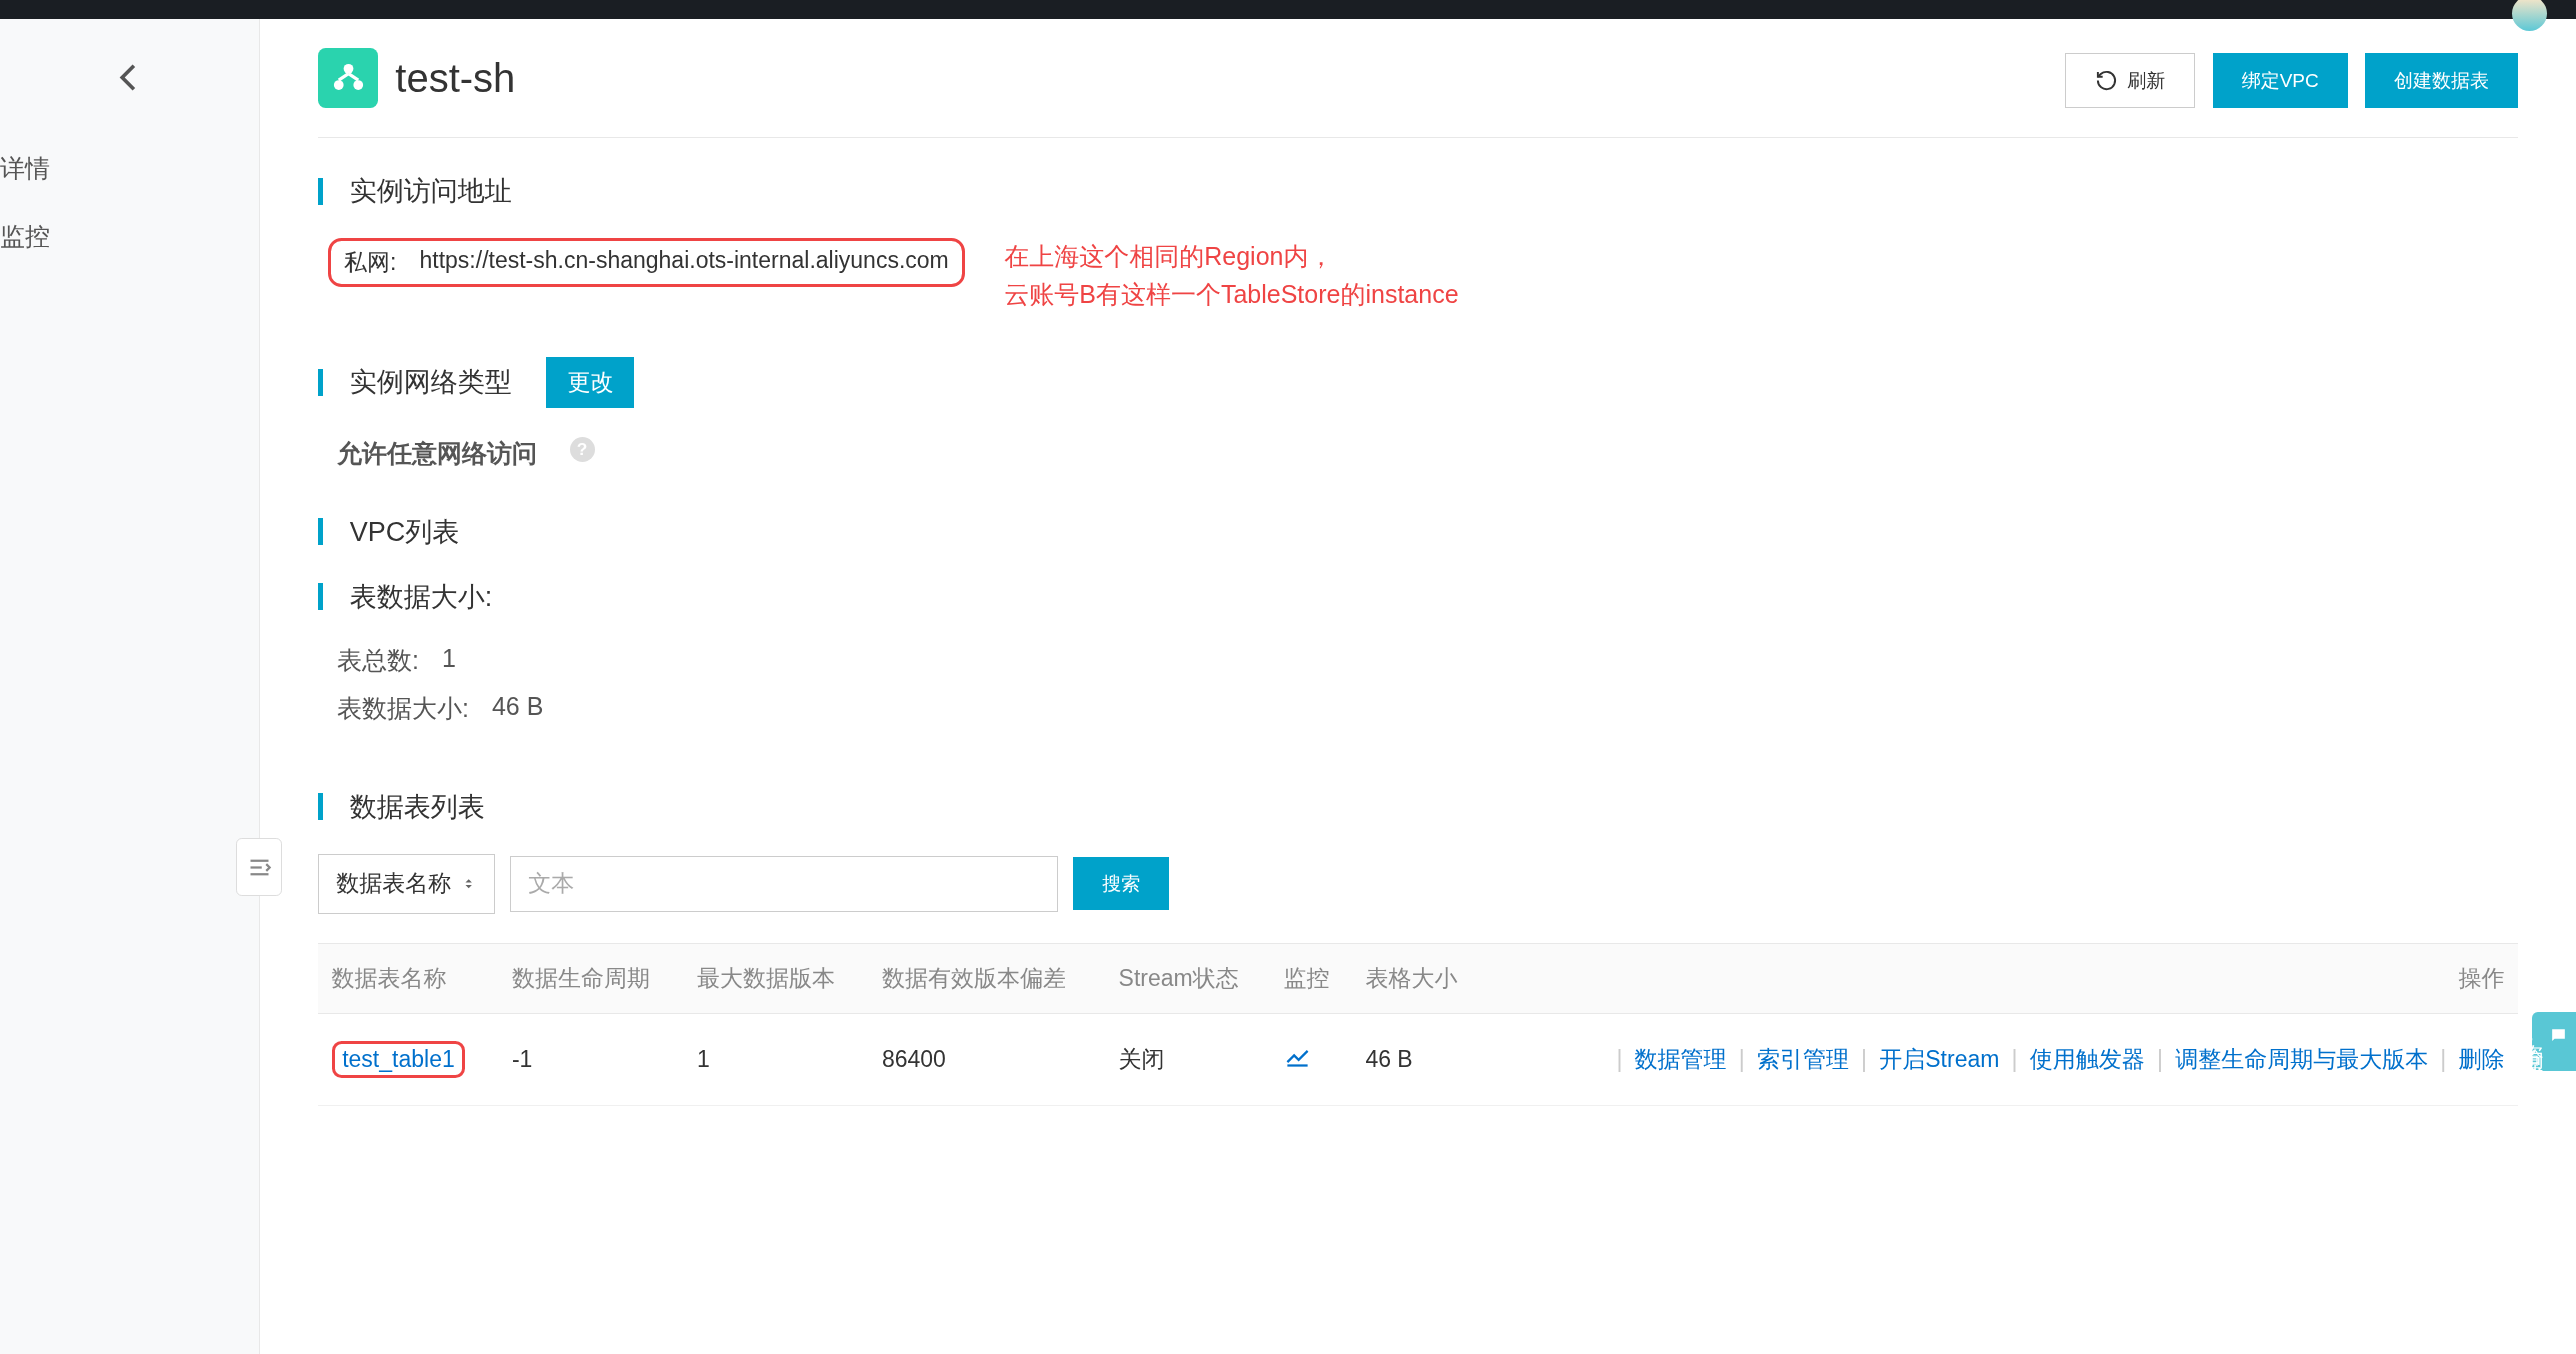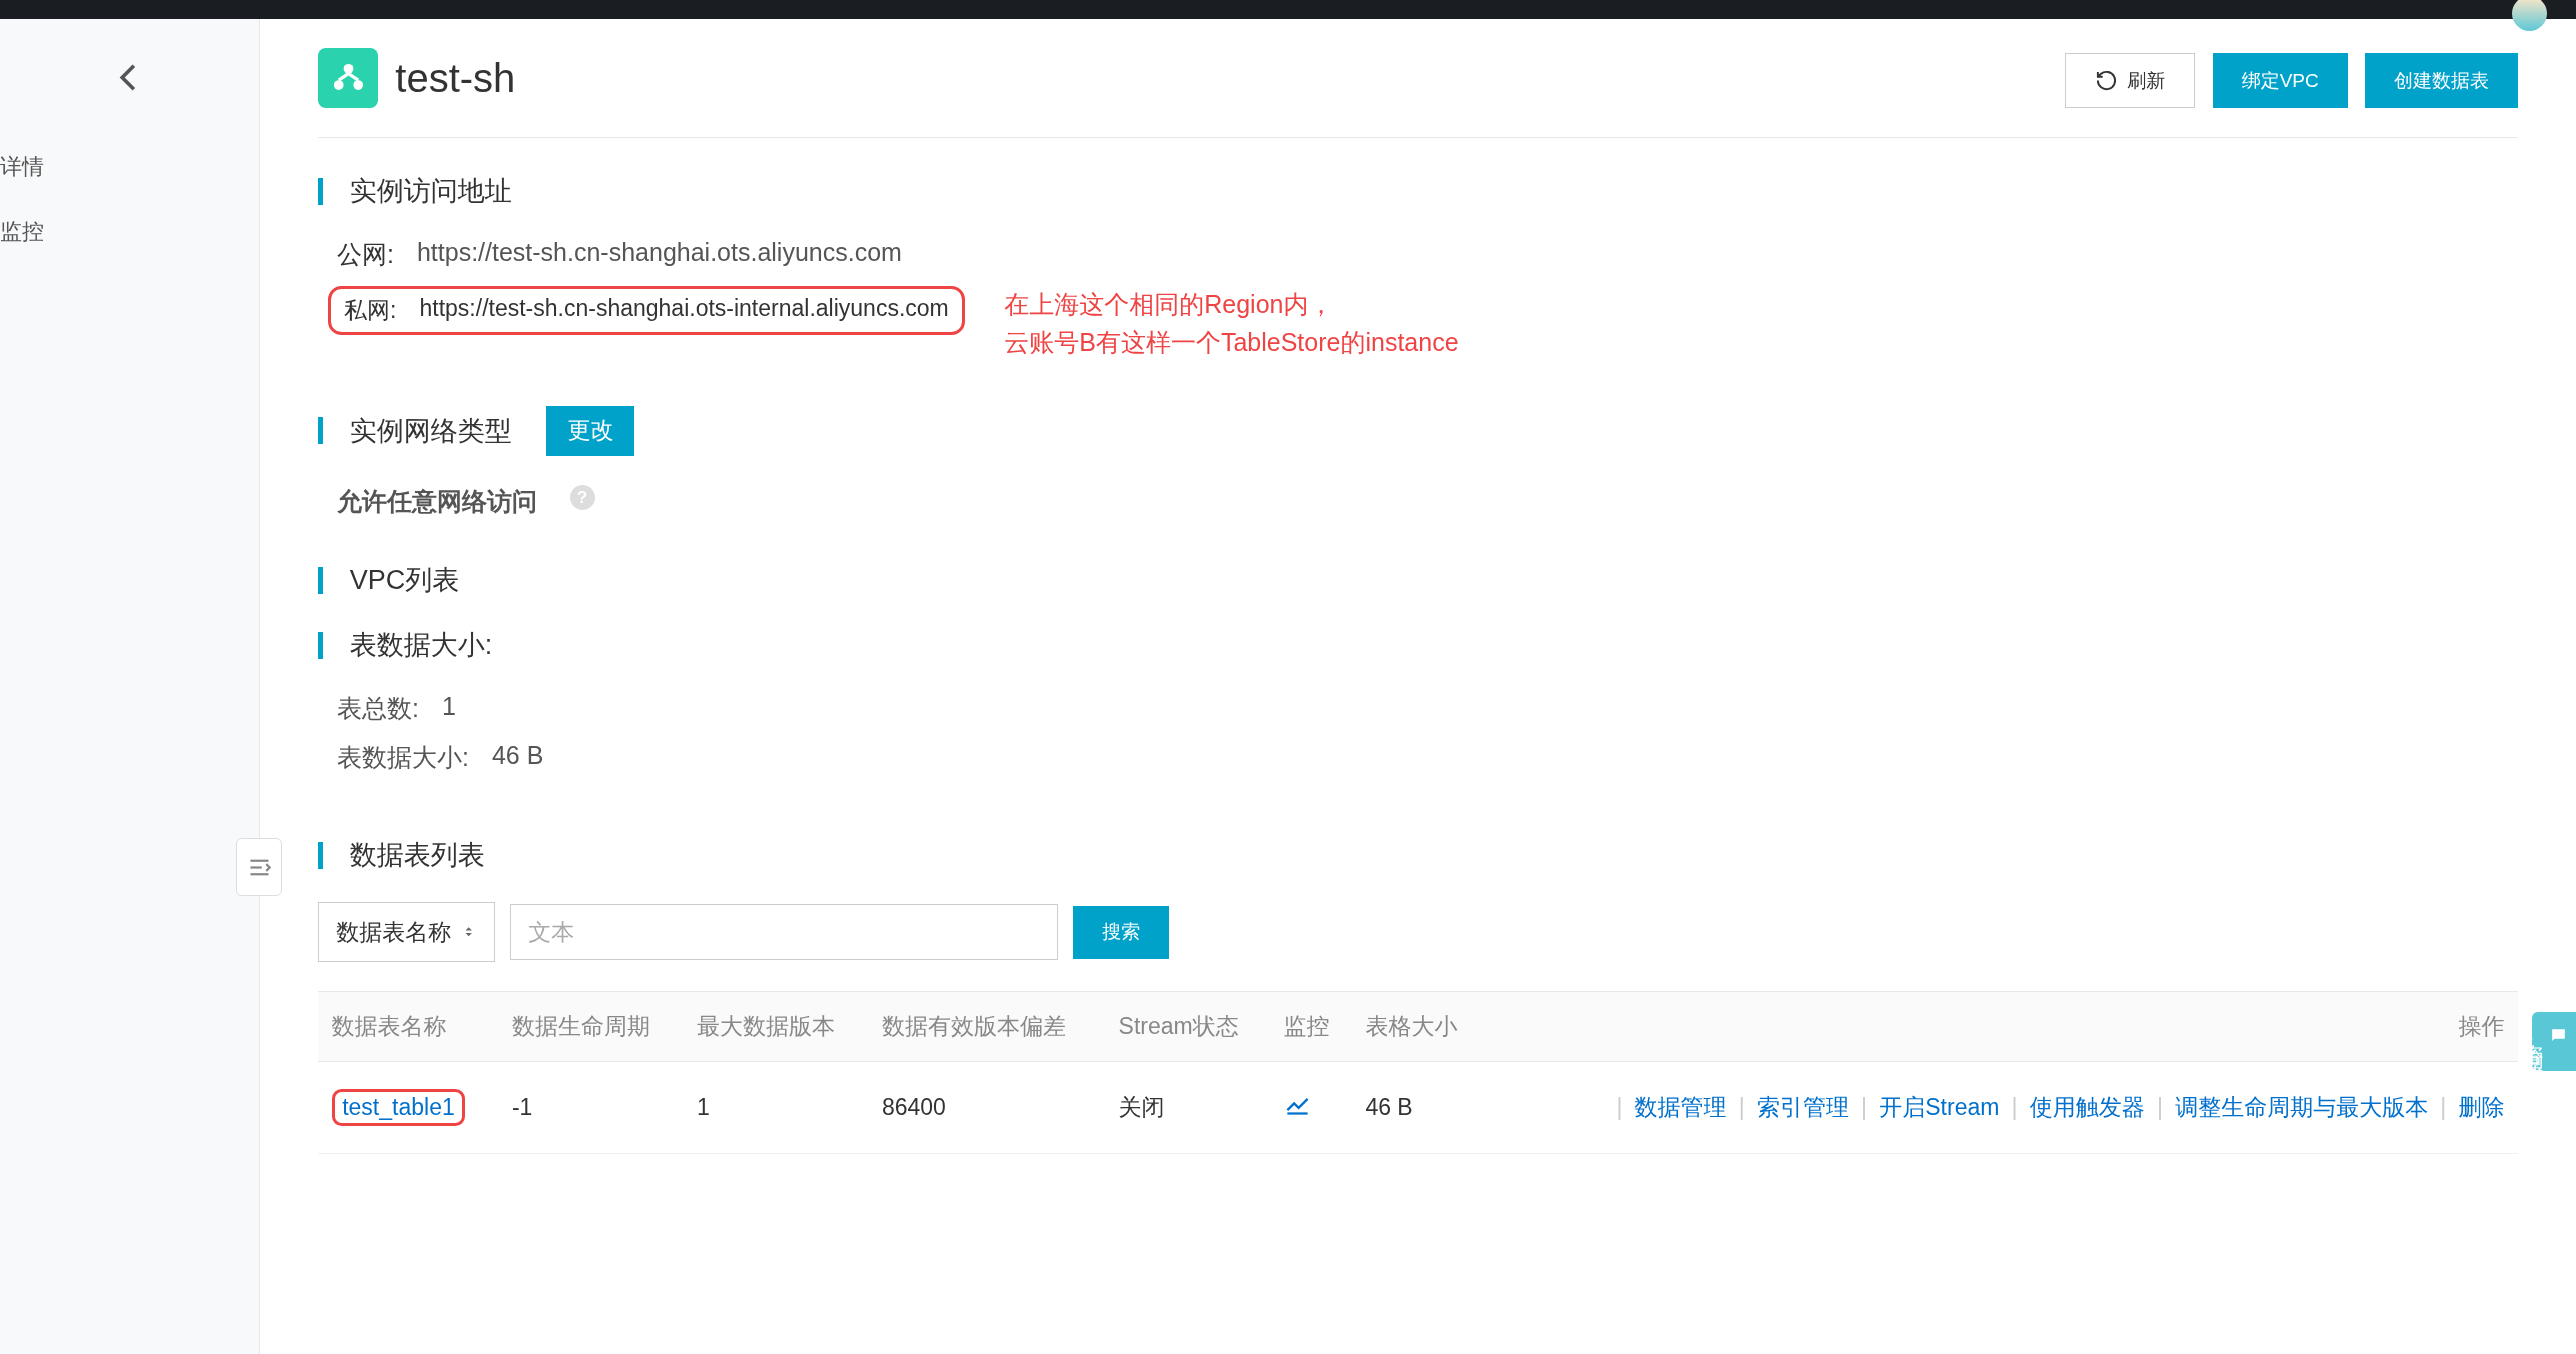--- a/index.html
+++ b/index.html
@@ -41,21 +41,21 @@
   display: flex;
   align-items: center;
   justify-content: center;
   height: 116px;
   cursor: pointer;
 }
 .back-btn svg { width: 35px; height: 35px; }
 .side-item {
   padding: 17.3px 0 17.3px 0;
   color: #555;
-  font-size: 22px;
+  font-size: 25px;
   text-align: left;
   cursor: pointer;
 }
 .toggle-handle {
   position: absolute;
   top: 819px;
   right: -23px;
   width: 46px;
   height: 58px;
   background: #fff;
@@ -243,24 +243,20 @@
         </button>
         <button class="btn btn-primary">绑定VPC</button>
         <button class="btn btn-primary">创建数据表</button>
       </div>
     </div>
     <div class="divider"></div>
 
     <div class="section-title">
       <span class="section-bar"></span>
       <span>实例访问地址</span>
-    </div>
-    <div class="kv-row">
-      <span class="kv-label">公网:</span>
-      <span>https://test-sh.cn-shanghai.ots.aliyuncs.com</span>
     </div>
     <div class="ann-row">
       <span class="highlight-box">
         <span class="kv-label">私网:</span>
         <span>https://test-sh.cn-shanghai.ots-internal.aliyuncs.com</span>
       </span>
       <span class="annotation">
         <span>在上海这个相同的Region内，</span><br>
         <span>云账号B有这样一个TableStore的instance</span>
       </span>

